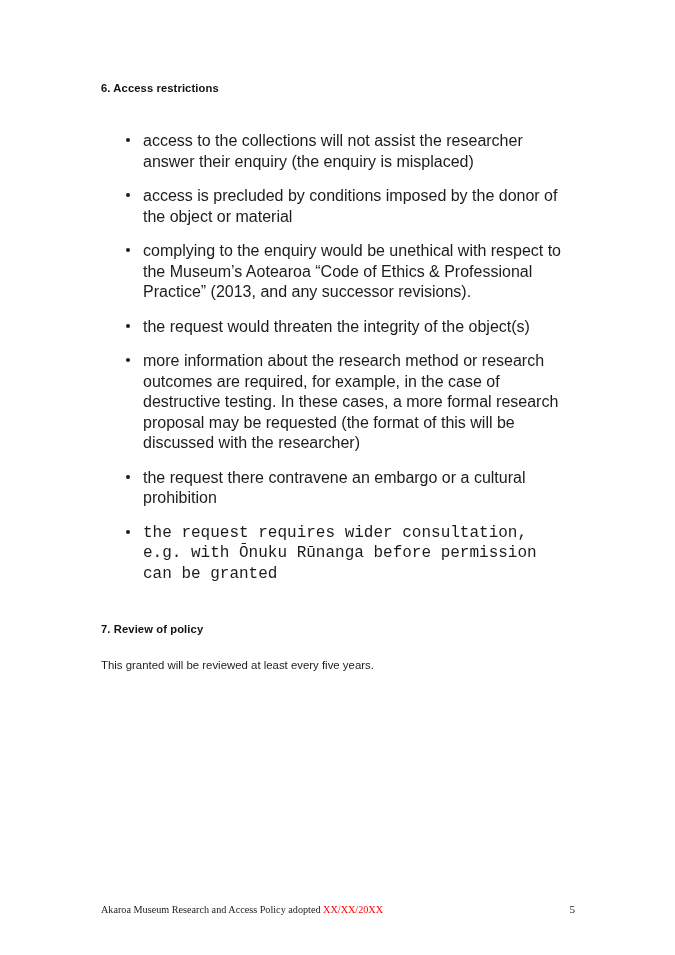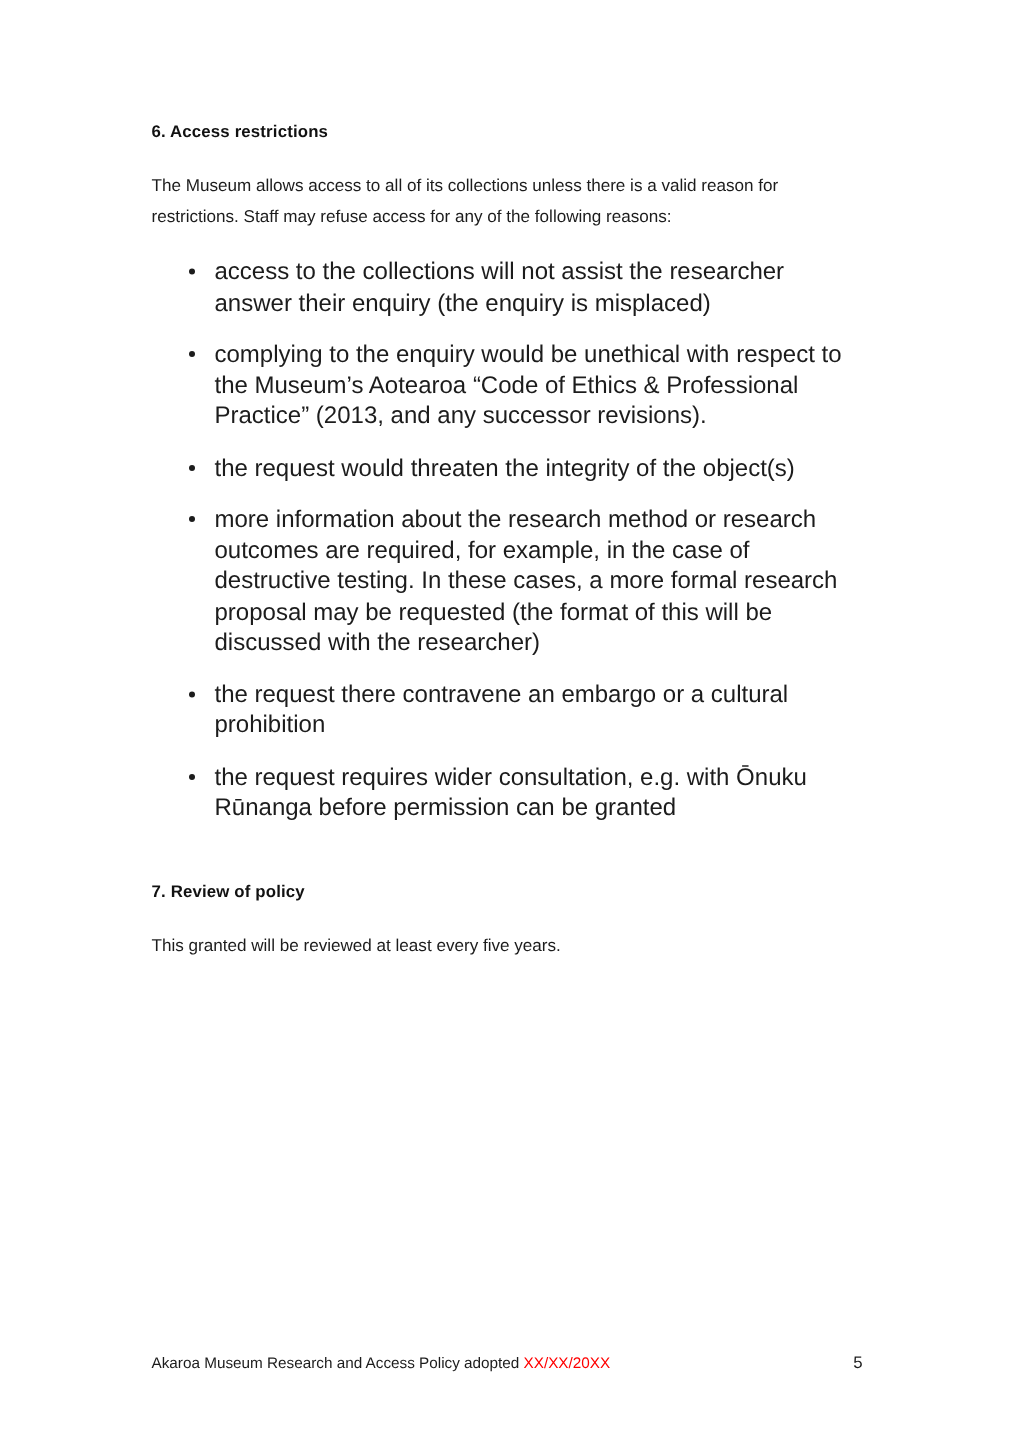--- a/index.html
+++ b/index.html
@@ -60,39 +60,40 @@
     padding: 0;
   }
   ul.reasons li {
     position: relative;
     padding-left: 42px;
     font-size: 16px;
     line-height: 20.5px;
     color: #1c1c1c;
     margin-bottom: 14px;
   }
-  ul.reasons li:last-child { margin-bottom: 0; }
+  ul.reasons li:last-child { margin-bottom: 0; font-family: Liberation Mono, monospace; }
   ul.reasons li .bullet-dot {
     position: absolute;
     left: 25px;
     top: 7px;
     width: 4px;
     height: 4px;
     border-radius: 50%;
     background: #1c1c1c;
   }
 
   .footer {
     position: absolute;
     left: 101px;
     top: 902px;
     width: 474px;
     display: flex;
     align-items: baseline;
     justify-content: space-between;
+    font-family: Liberation Serif, serif;
   }
   .footer-text {
     font-size: 10.2px;
     line-height: 14px;
     color: #1c1c1c;
     white-space: nowrap;
   }
   .footer-date {
     color: #ff0000;
   }
@@ -106,28 +107,31 @@
 <body>
 
 <div class="page">
 
   <div class="content">
 
     <h2 class="section-heading">6. Access restrictions</h2>
 
     <div class="gap-after-heading"></div>
 
-    <p class="body-para">The Museum allows access to all of its collections unless there is a valid reason for restrictions. Staff may refuse access for any of the following reasons:</p>
 
     <div class="gap-before-list"></div>
 
     <ul class="reasons">
       <li>
         <span class="bullet-dot"></span>
         <span>access to the collections will not assist the researcher answer their enquiry (the enquiry is misplaced)</span>
+      </li>
+      <li>
+        <span class="bullet-dot"></span>
+        <span>access is precluded by conditions imposed by the donor of the object or material</span>
       </li>
       <li>
         <span class="bullet-dot"></span>
         <span>complying to the enquiry would be unethical with respect to the Museum’s Aotearoa “Code of Ethics &amp; Professional Practice” (2013, and any successor revisions).</span>
       </li>
       <li>
         <span class="bullet-dot"></span>
         <span>the request would threaten the integrity of the object(s)</span>
       </li>
       <li>

